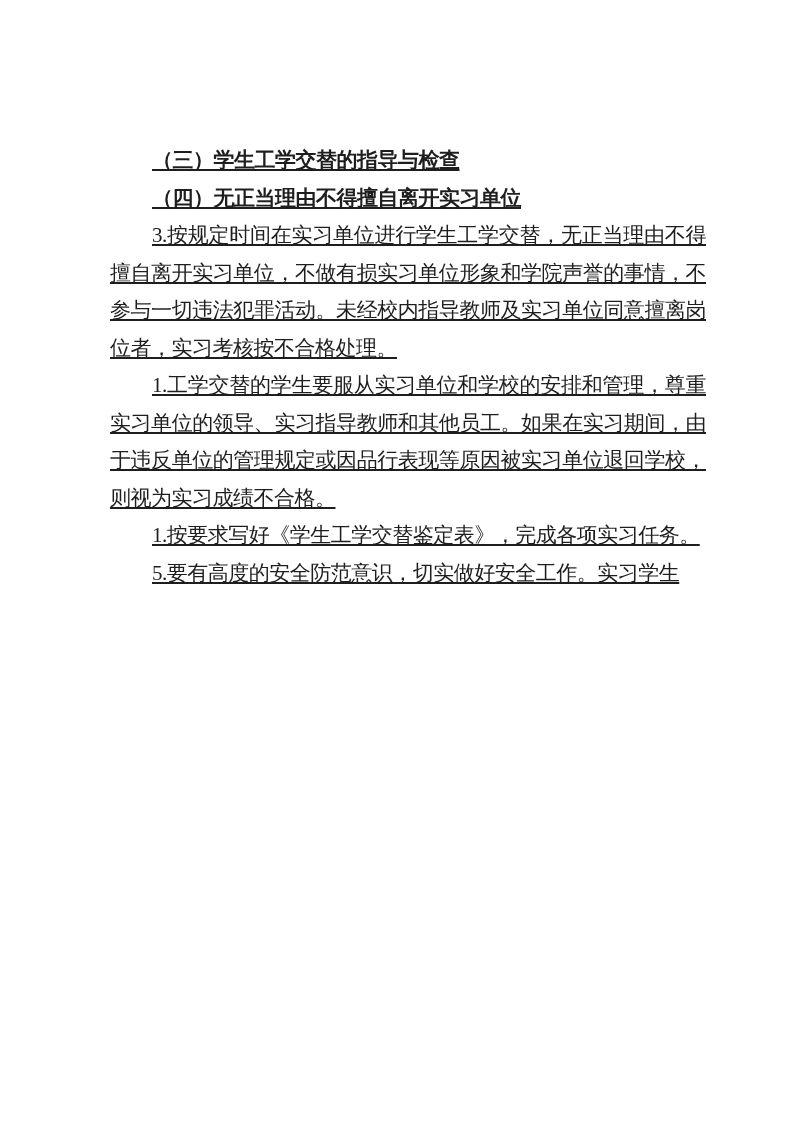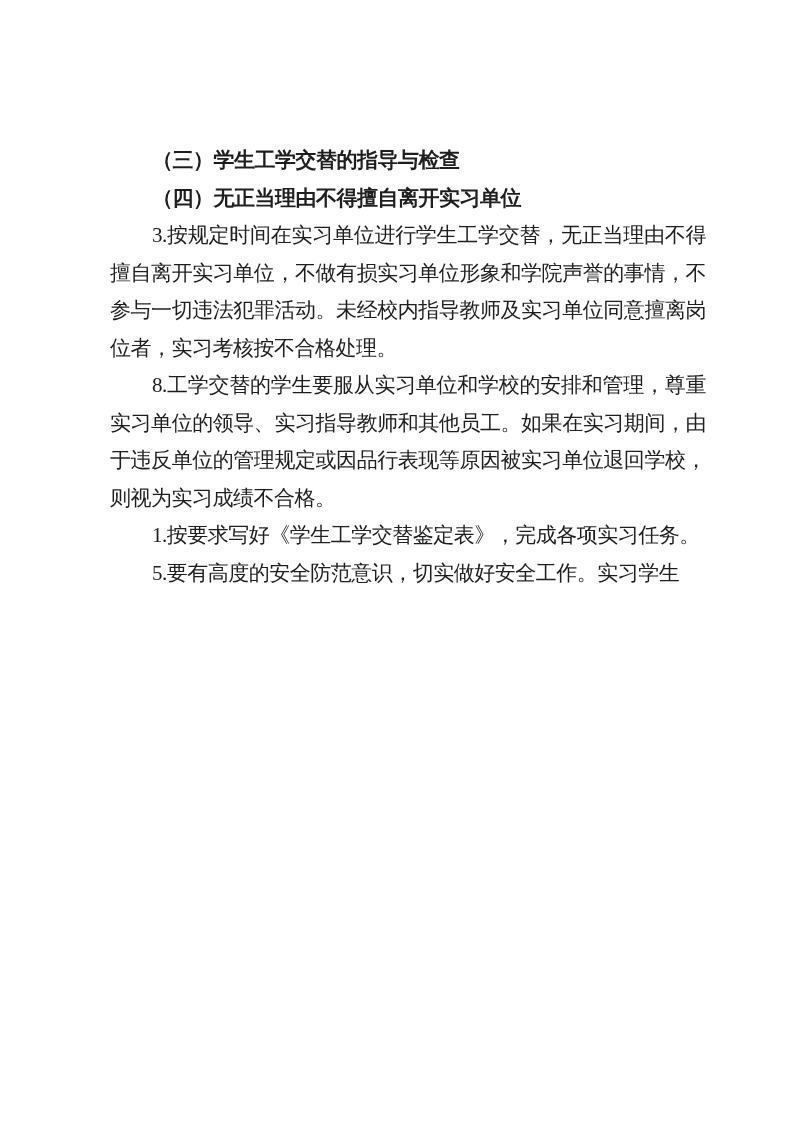--- a/index.html
+++ b/index.html
@@ -20,37 +20,38 @@
     position: absolute;
     left: 110px;
     top: 142px;
     width: 596px;
     font-size: 21px;
     line-height: 37.5px;
     letter-spacing: -0.5px;
     color: #1e1e1e;
     text-align: justify;
     text-justify: inter-ideograph;
+    text-decoration: underline;
   }
   .doc p, .doc h3 {
     margin: 0;
     padding: 0;
     text-indent: 2em;
   }
   .doc h3 {
     font-size: 21px;
     font-weight: 700;
     line-height: 37.5px;
   }
 </style>
 </head>
 <body>
 
 <div class="page">
   <div class="doc">
     <h3>（三）学生工学交替的指导与检查</h3>
     <h3>（四）无正当理由不得擅自离开实习单位</h3>
     <p>3.按规定时间在实习单位进行学生工学交替，无正当理由不得擅自离开实习单位，不做有损实习单位形象和学院声誉的事情，不参与一切违法犯罪活动。未经校内指导教师及实习单位同意擅离岗位者，实习考核按不合格处理。</p>
-    <p>8.工学交替的学生要服从实习单位和学校的安排和管理，尊重实习单位的领导、实习指导教师和其他员工。如果在实习期间，由于违反单位的管理规定或因品行表现等原因被实习单位退回学校，则视为实习成绩不合格。</p>
+    <p>1.工学交替的学生要服从实习单位和学校的安排和管理，尊重实习单位的领导、实习指导教师和其他员工。如果在实习期间，由于违反单位的管理规定或因品行表现等原因被实习单位退回学校，则视为实习成绩不合格。</p>
     <p>1.按要求写好《学生工学交替鉴定表》，完成各项实习任务。</p>
     <p>5.要有高度的安全防范意识，切实做好安全工作。实习学生</p>
   </div>
 </div>
 
 </body></html>

